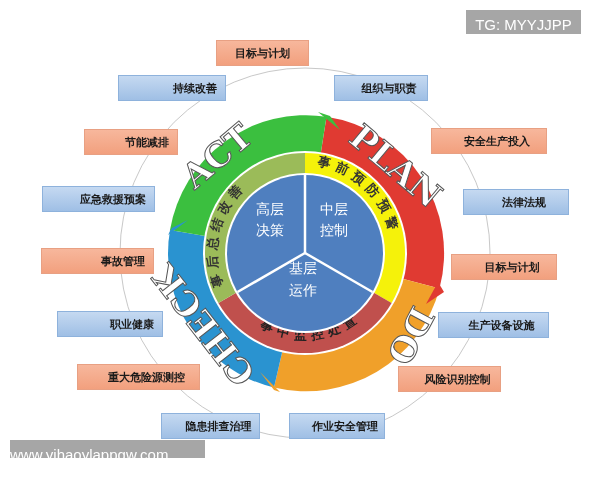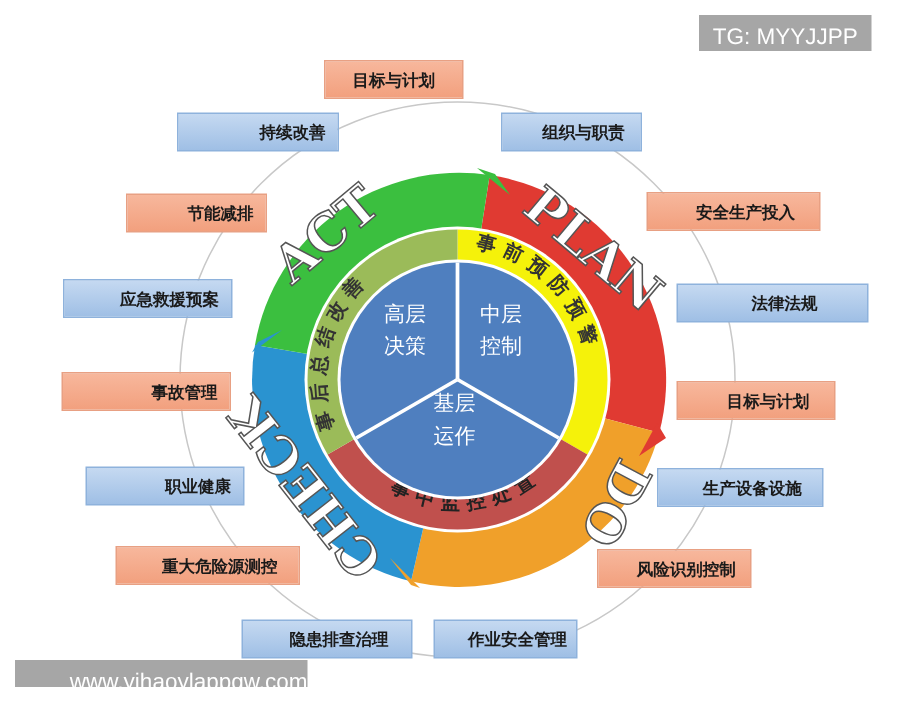--- a/index.html
+++ b/index.html
@@ -82,28 +82,28 @@
       <text x="334" y="214">中层</text>
       <text x="334" y="235">控制</text>
       <text x="303" y="273">基层</text>
       <text x="303" y="295">运作</text>
     </g>
   </svg>
 
   <div class="box orange c" style="left:216px;top:40px;width:93px;">目标与计划</div>
   <div class="box blue l" style="left:334px;top:75px;width:94px;">组织与职责</div>
   <div class="box orange l" style="left:431px;top:128px;width:116px;">安全生产投入</div>
-  <div class="box blue l" style="left:451px;top:189px;width:128px;">法律法规</div>
+  <div class="box blue l" style="left:463px;top:189px;width:106px;">法律法规</div>
   <div class="box orange l" style="left:451px;top:254px;width:106px;">目标与计划</div>
   <div class="box blue l" style="left:438px;top:312px;width:111px;">生产设备设施</div>
   <div class="box orange l" style="left:398px;top:366px;width:103px;">风险识别控制</div>
   <div class="box blue l" style="left:289px;top:413px;width:96px;">作业安全管理</div>
-  <div class="box blue l" style="left:161px;top:413px;width:114px;">隐患排查治理</div>
+  <div class="box blue l" style="left:161px;top:413px;width:99px;">隐患排查治理</div>
   <div class="box orange l" style="left:77px;top:364px;width:123px;">重大危险源测控</div>
   <div class="box blue r" style="left:57px;top:311px;width:106px;">职业健康</div>
   <div class="box orange r" style="left:41px;top:248px;width:113px;">事故管理</div>
   <div class="box blue r" style="left:42px;top:186px;width:113px;">应急救援预案</div>
   <div class="box orange r" style="left:71px;top:129px;width:94px;margin-left:13px;">节能减排</div>
   <div class="box blue r" style="left:118px;top:75px;width:108px;">持续改善</div>
 
   <div class="wm" style="left:466px;top:10px;width:115px;height:24px;line-height:30px;text-align:center;">TG: MYYJJPP</div>
-  <div class="wm" style="left:10px;top:440px;width:195px;height:18px;line-height:30px;text-align:right;">www.yihaoylappgw.com</div>
+  <div class="wm" style="left:10px;top:440px;width:195px;height:18px;line-height:30px;text-align:left;">www.yihaoylappgw.com</div>
 </div>
 
 </body></html>

